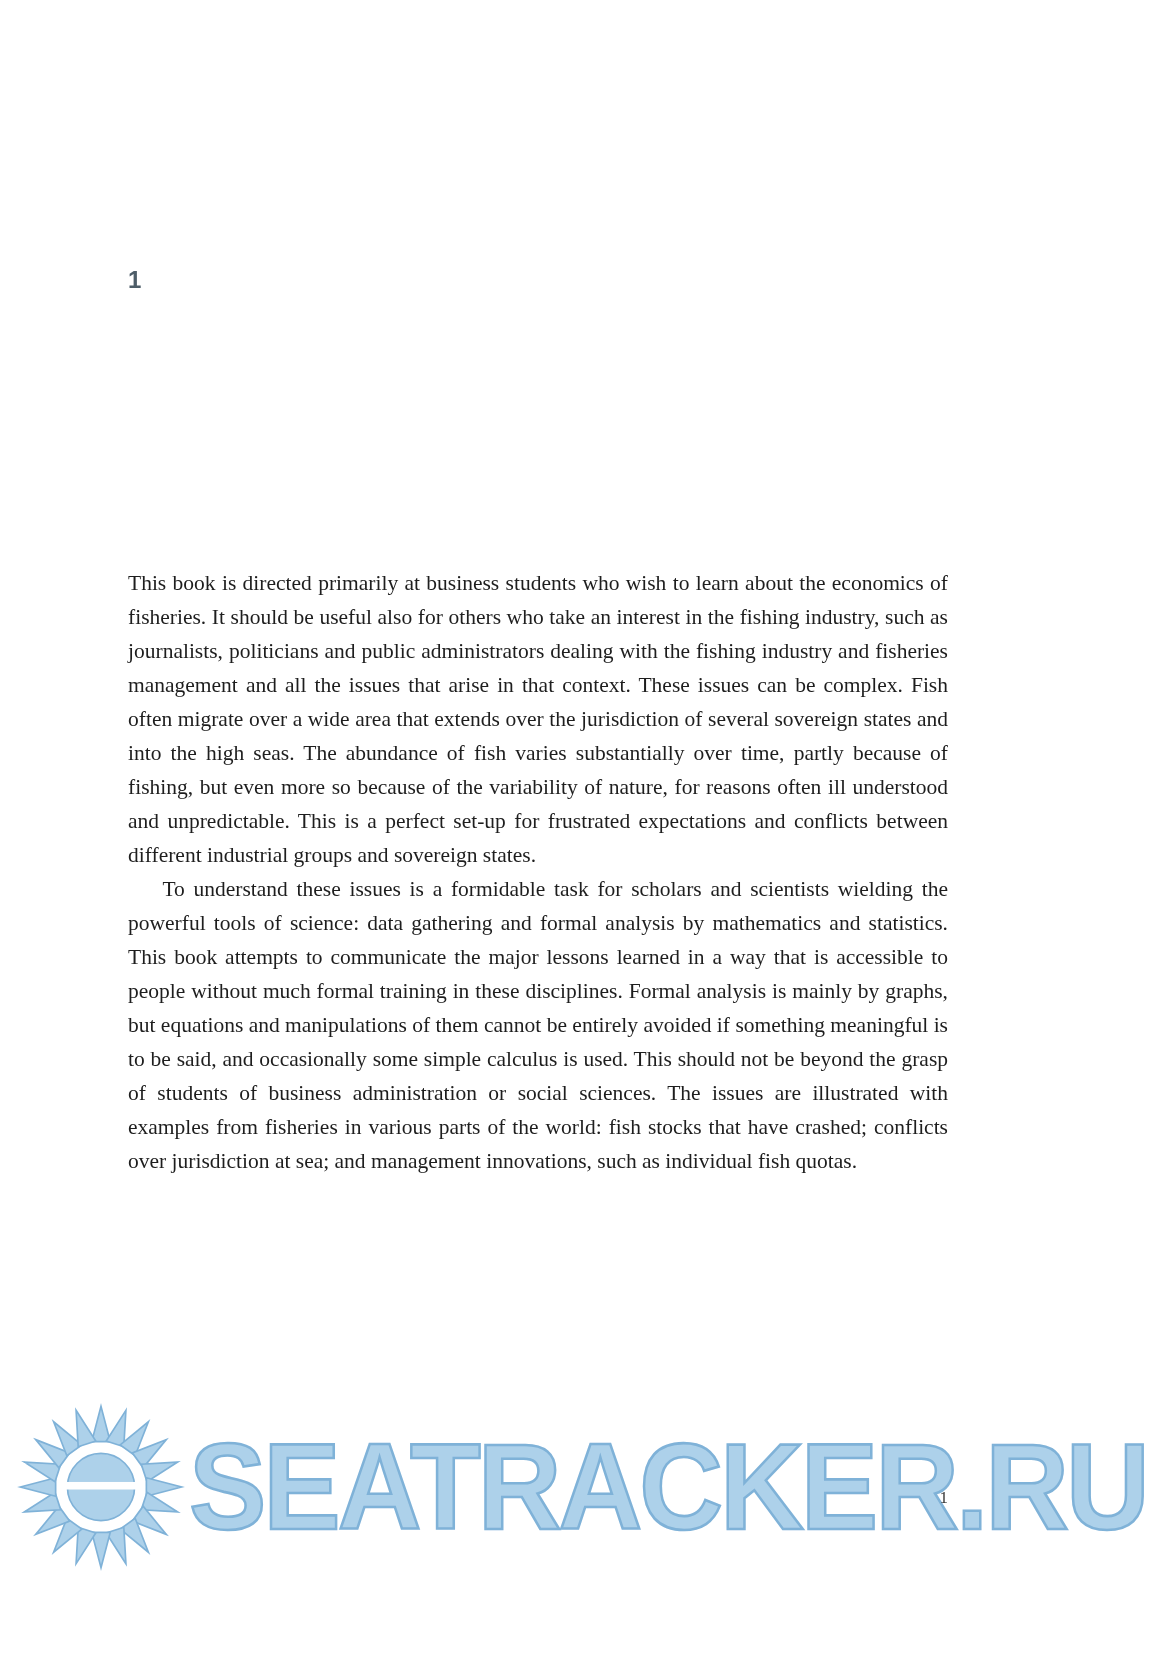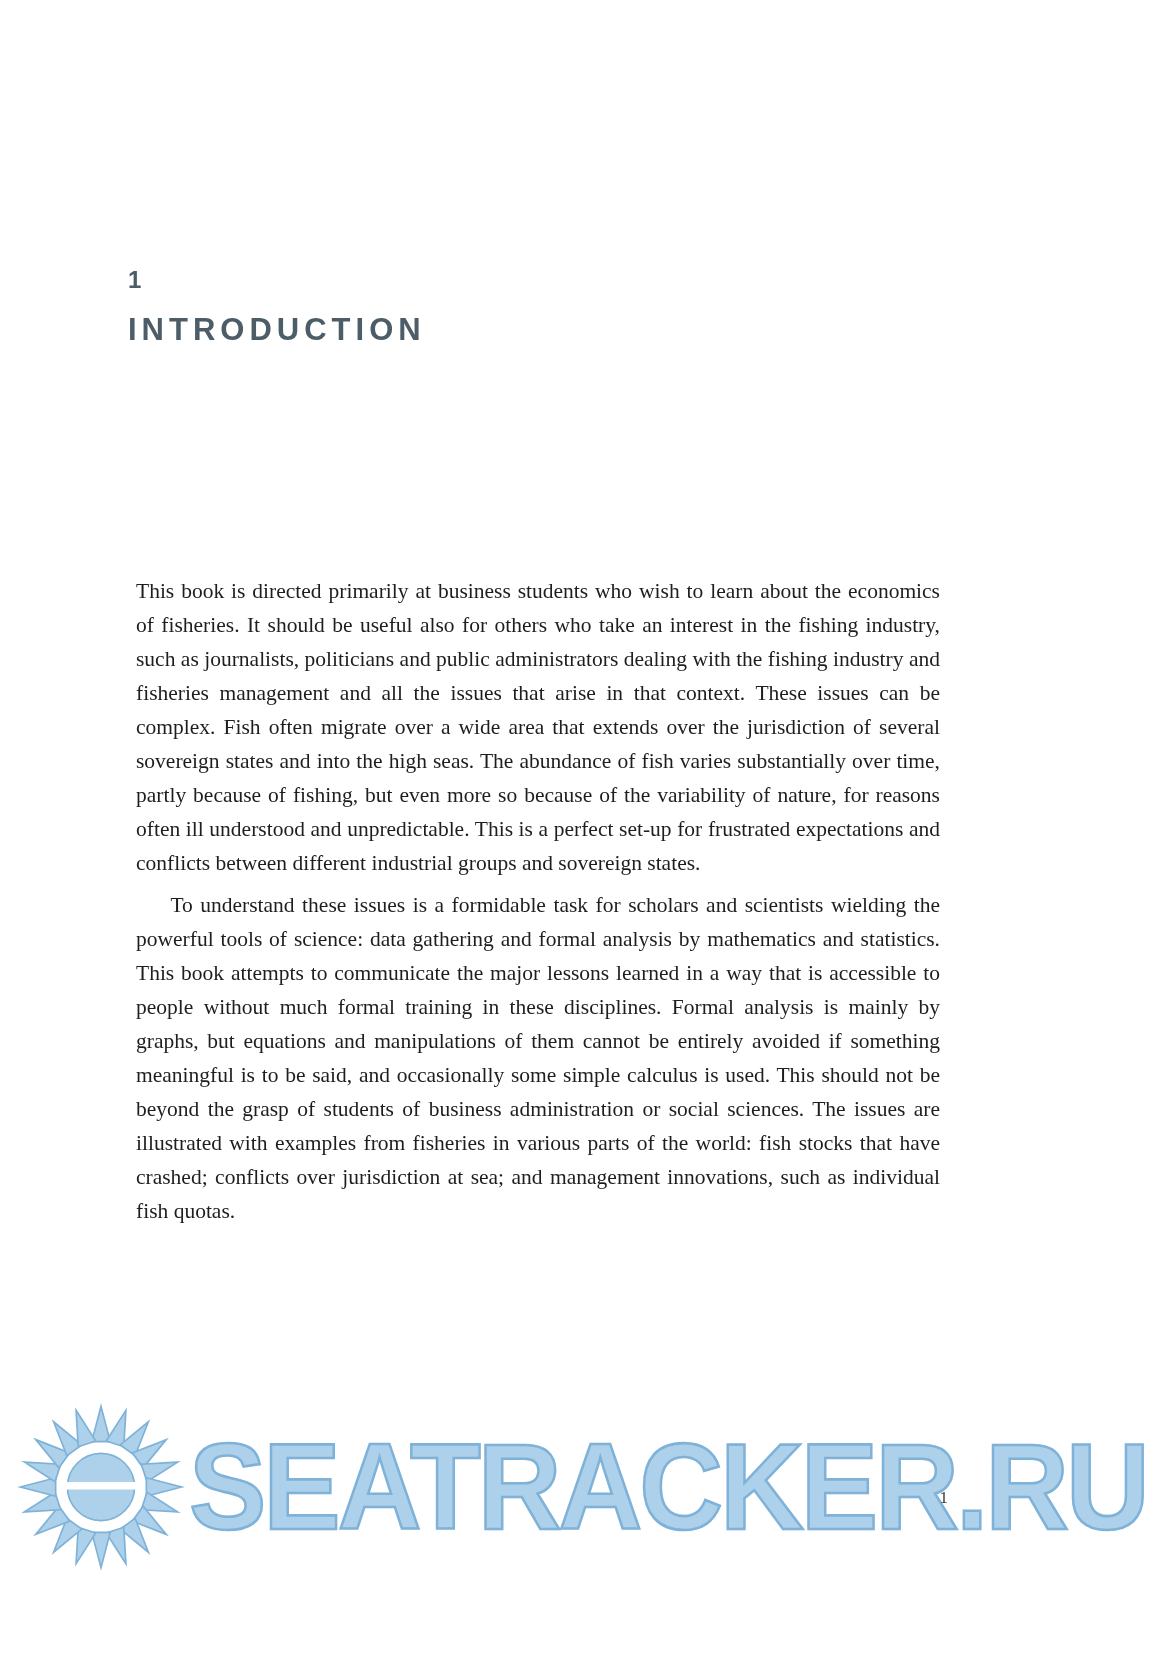--- a/index.html
+++ b/index.html
@@ -40,21 +40,21 @@
     position: absolute;
     left: 128px;
     top: 566px;
     width: 820px;
     font-size: 21.5px;
     line-height: 34px;
     color: #1e1e1e;
     text-align: justify;
   }
   .body-text p {
-    margin: 8px;
+    margin: 0;
   }
   .body-text p.indent {
     text-indent: 1.6em;
   }
   .page-number {
     position: absolute;
     left: 128px;
     top: 1488px;
     width: 820px;
     text-align: right;
@@ -94,21 +94,20 @@
     margin-left: 4px;
   }
 </style>
 </head>
 <body>
 
 <div class="page">
 
   <div class="chapter-head">
     <div class="chapter-number">1</div>
-    <div class="chapter-title">INTRODUCTION</div>
   </div>
 
   <div class="body-text">
     <p>This book is directed primarily at business students who wish to learn about the economics of fisheries. It should be useful also for others who take an interest in the fishing industry, such as journalists, politicians and public administrators dealing with the fishing industry and fisheries management and all the issues that arise in that context. These issues can be complex. Fish often migrate over a wide area that extends over the jurisdiction of several sovereign states and into the high seas. The abundance of fish varies substantially over time, partly because of fishing, but even more so because of the variability of nature, for reasons often ill understood and unpredictable. This is a perfect set-up for frustrated expectations and conflicts between different industrial groups and sovereign states.</p>
     <p class="indent">To understand these issues is a formidable task for scholars and scientists wielding the powerful tools of science: data gathering and formal analysis by mathematics and statistics. This book attempts to communicate the major lessons learned in a way that is accessible to people without much formal training in these disciplines. Formal analysis is mainly by graphs, but equations and manipulations of them cannot be entirely avoided if something meaningful is to be said, and occasionally some simple calculus is used. This should not be beyond the grasp of students of business administration or social sciences. The issues are illustrated with examples from fisheries in various parts of the world: fish stocks that have crashed; conflicts over jurisdiction at sea; and management innovations, such as individual fish quotas.</p>
   </div>
 
   <div class="watermark">
     <svg class="watermark-sun" viewBox="-100 -100 200 200" xmlns="http://www.w3.org/2000/svg">
       <defs>

